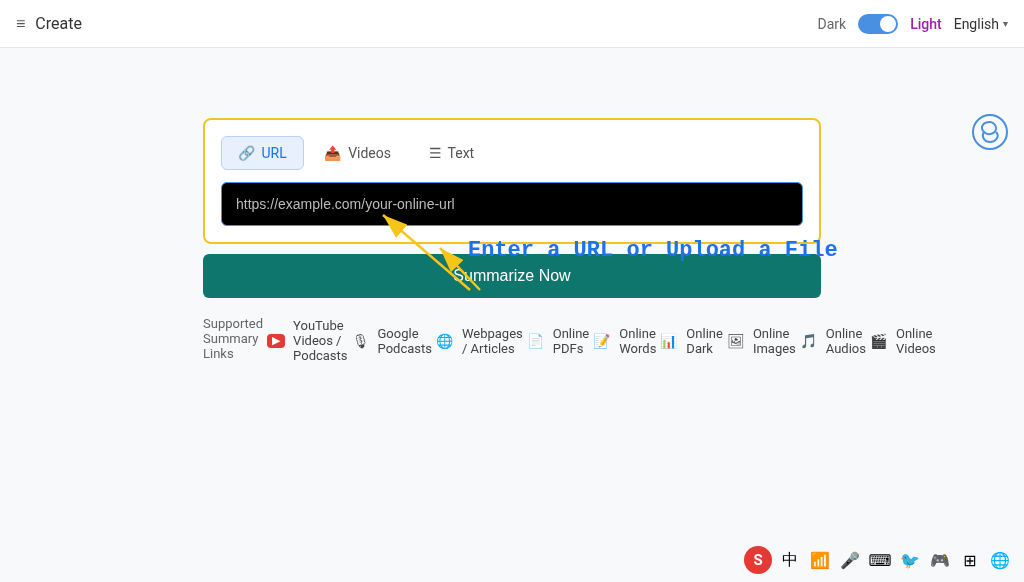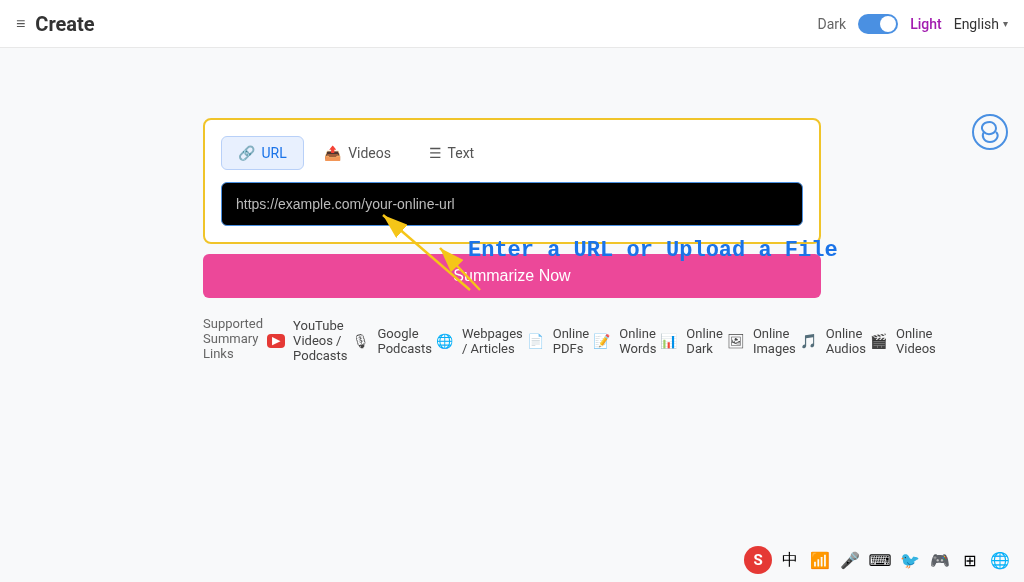--- a/index.html
+++ b/index.html
@@ -26,22 +26,22 @@
       display: flex;
       align-items: center;
       gap: 10px;
     }
     .menu-icon {
       font-size: 16px;
       color: #555;
       cursor: pointer;
     }
     .header-title {
-      font-size: 20px;
-      font-weight: 700;
+      font-size: 16px;
+      font-weight: 400;
       color: #333;
       text-align: center;
     }
     .header-right {
       display: flex;
       align-items: center;
       gap: 12px;
     }
     .theme-label {
       font-size: 14px;
@@ -139,21 +139,21 @@
       background: #000000;
     }
     .url-input::placeholder {
       color: #bbb;
     }
 
     
     .summarize-btn {
       width: 618px;
       height: 44px;
-      background: #ec4899;
+      background: #0f766e;
       color: #fff;
       border: none;
       border-radius: 6px;
       font-size: 16px;
       font-weight: 500;
       cursor: pointer;
       margin-top: 10px;
     }
 
     

